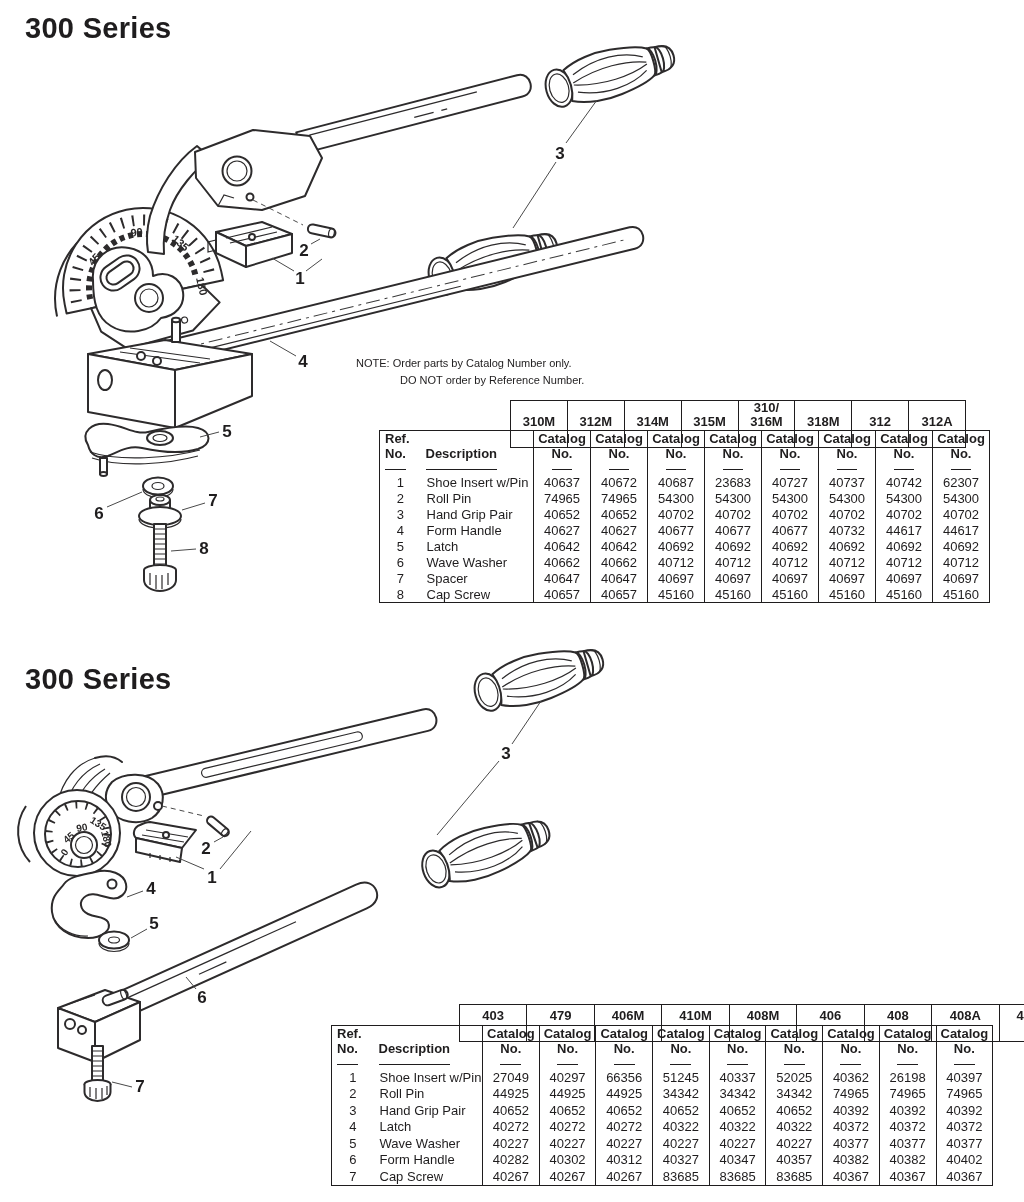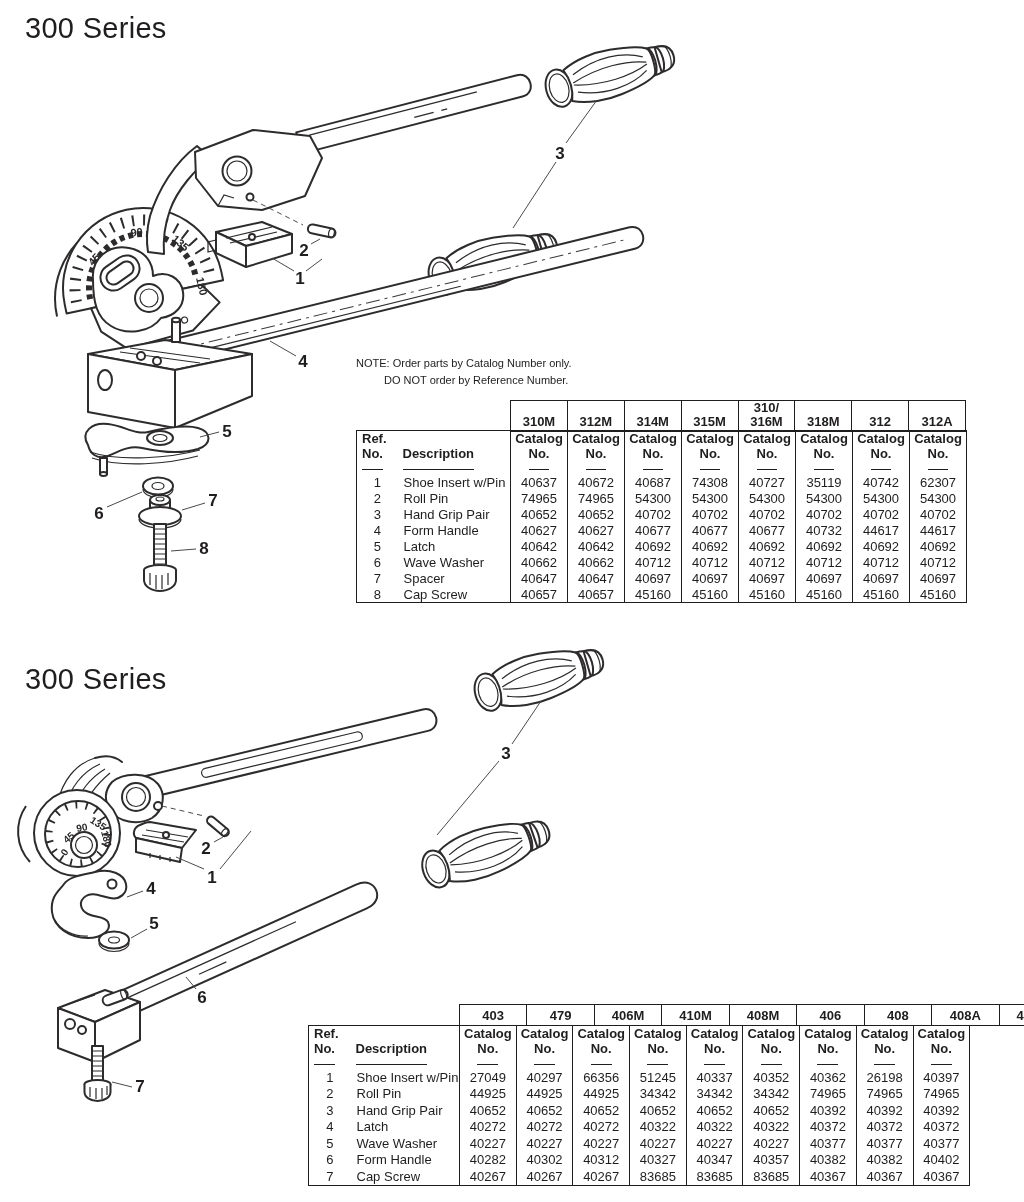--- a/index.html
+++ b/index.html
@@ -1,45 +1,45 @@
 <!DOCTYPE html>
 <html><head>
 <meta charset="utf-8">
 <style>
   html,body{margin:0;padding:0;}
   body{
     width:1024px;height:1202px;position:relative;background:#ffffff;
     font-family:"Liberation Sans",sans-serif;color:#1f1d1e;overflow:hidden;
   }
-  .series-title{position:absolute;font-size:29px;font-weight:normal;letter-spacing:.3px;}
+  .series-title{position:absolute;font-size:29px;font-weight:bold;letter-spacing:.3px;}
   #title300{left:25px;top:12px;}
   #title400{left:25px;top:663px;}
   .note{position:absolute;left:356px;top:355px;font-size:11px;font-weight:normal;line-height:17px;}
-  .note .l2{margin-left:28px;}
+  .note .l2{margin-left:44px;}
   #art{position:absolute;left:0;top:0;pointer-events:none;}
   #art *{vector-effect:none;}
   .ln{stroke:#2d2b2c;fill:none;stroke-width:2;stroke-linejoin:round;stroke-linecap:round;}
   .lnf{stroke:#2d2b2c;fill:#ffffff;stroke-width:2;stroke-linejoin:round;}
   .thin{stroke:#2d2b2c;fill:none;stroke-width:1.2;}
   .leader{stroke:#4a4a4a;fill:none;stroke-width:1;}
   .dash{stroke:#4a4a4a;fill:none;stroke-width:1;stroke-dasharray:5 4;}
   .axis{stroke:#3a3a3a;fill:none;stroke-width:1;stroke-dasharray:14 5 3 5;}
   .tickring{stroke:#2d2b2c;fill:none;}
   .co{font:bold 17px "Liberation Sans",sans-serif;fill:#1f1d1e;stroke:none;text-anchor:middle;}
   .dial{font:bold 11px "Liberation Sans",sans-serif;fill:#2b2929;stroke:none;text-anchor:middle;}
   .dial4{font:bold 10px "Liberation Sans",sans-serif;fill:#2b2929;stroke:none;text-anchor:middle;}
 
   table{border-collapse:collapse;table-layout:fixed;position:absolute;}
   td,th{padding:0;font-weight:normal;text-align:center;font-size:13px;color:#1f1d1e;overflow:hidden;white-space:nowrap;}
-  .models td{border:1.6px solid #1f1d1e;font-weight:bold;vertical-align:bottom;white-space:pre-line;line-height:14px;padding-bottom:2px;}
+  .models td{border:1.6px solid #1f1d1e;font-weight:bold;vertical-align:bottom;white-space:pre-line;line-height:14px;padding-bottom:18px;}
   #models300{left:510px;top:400px;width:456px;}
   #models300 td{height:28px;}
   #models400{left:459px;top:1004px;width:608px;}
   #models400 td{height:18px;}
-  .body-table{border:1.6px solid #1f1d1e;background:transparent;}
+  .body-table{border:1.6px solid #1f1d1e;background:transparent;margin-left:23px;}
   #table300{left:356px;top:430px;width:611px;}
   #table400{left:308px;top:1025px;width:661px;}
   .body-table .catcol{border-left:1.6px solid #1f1d1e;}
   .hdr th{font-weight:bold;vertical-align:bottom;line-height:15px;padding-bottom:4px;height:32px;}
   .hdr .refh,.hdr .desch{text-align:left;padding-left:5px;}
   .u{display:inline-block;border-bottom:1.7px solid #1f1d1e;padding-bottom:8px;line-height:14px;}
   #table300 tbody td{height:16px;}
   #table400 tbody td{height:16.5px;}
   tbody .desc{text-align:left;padding-left:6px;}
 </style>
@@ -343,23 +343,23 @@
     </tr>
   </thead>
   <tbody>
 
       <tr>
         <td>1</td>
         <td class="desc">Shoe Insert w/Pin</td>
         <td class="catcol">40637</td>
         <td class="catcol">40672</td>
         <td class="catcol">40687</td>
-        <td class="catcol">74308</td>
+        <td class="catcol">23683</td>
         <td class="catcol">40727</td>
-        <td class="catcol">35119</td>
+        <td class="catcol">40737</td>
         <td class="catcol">40742</td>
         <td class="catcol">62307</td>
       </tr>
 
       <tr>
         <td>2</td>
         <td class="desc">Roll Pin</td>
         <td class="catcol">74965</td>
         <td class="catcol">74965</td>
         <td class="catcol">54300</td>
@@ -500,21 +500,21 @@
   <tbody>
 
       <tr>
         <td>1</td>
         <td class="desc">Shoe Insert w/Pin</td>
         <td class="catcol">27049</td>
         <td class="catcol">40297</td>
         <td class="catcol">66356</td>
         <td class="catcol">51245</td>
         <td class="catcol">40337</td>
-        <td class="catcol">40352</td>
+        <td class="catcol">52025</td>
         <td class="catcol">40362</td>
         <td class="catcol">26198</td>
         <td class="catcol">40397</td>
       </tr>
 
       <tr>
         <td>2</td>
         <td class="desc">Roll Pin</td>
         <td class="catcol">44925</td>
         <td class="catcol">44925</td>

